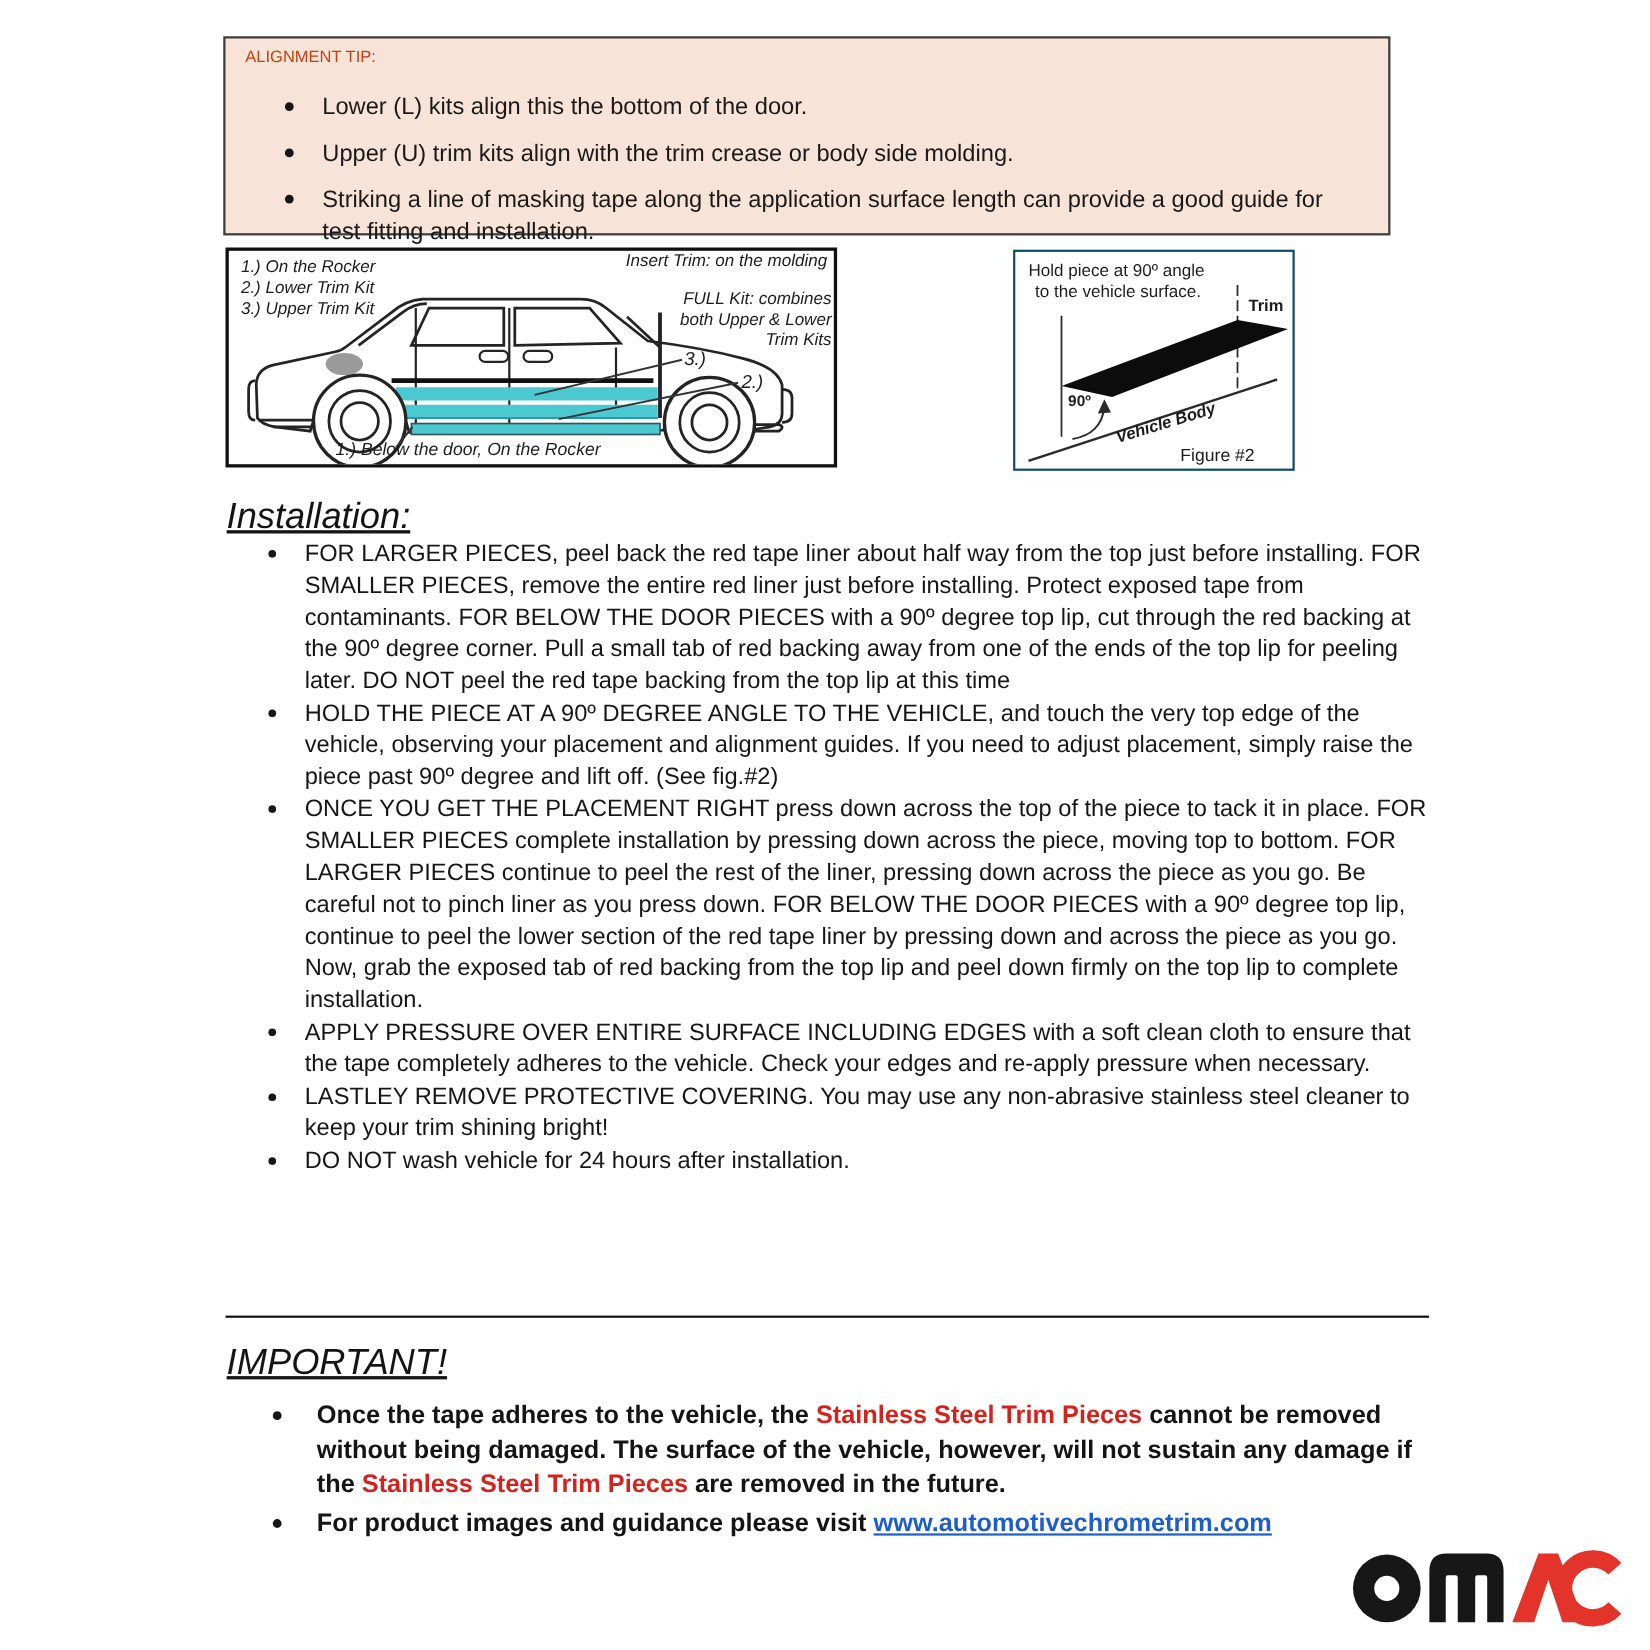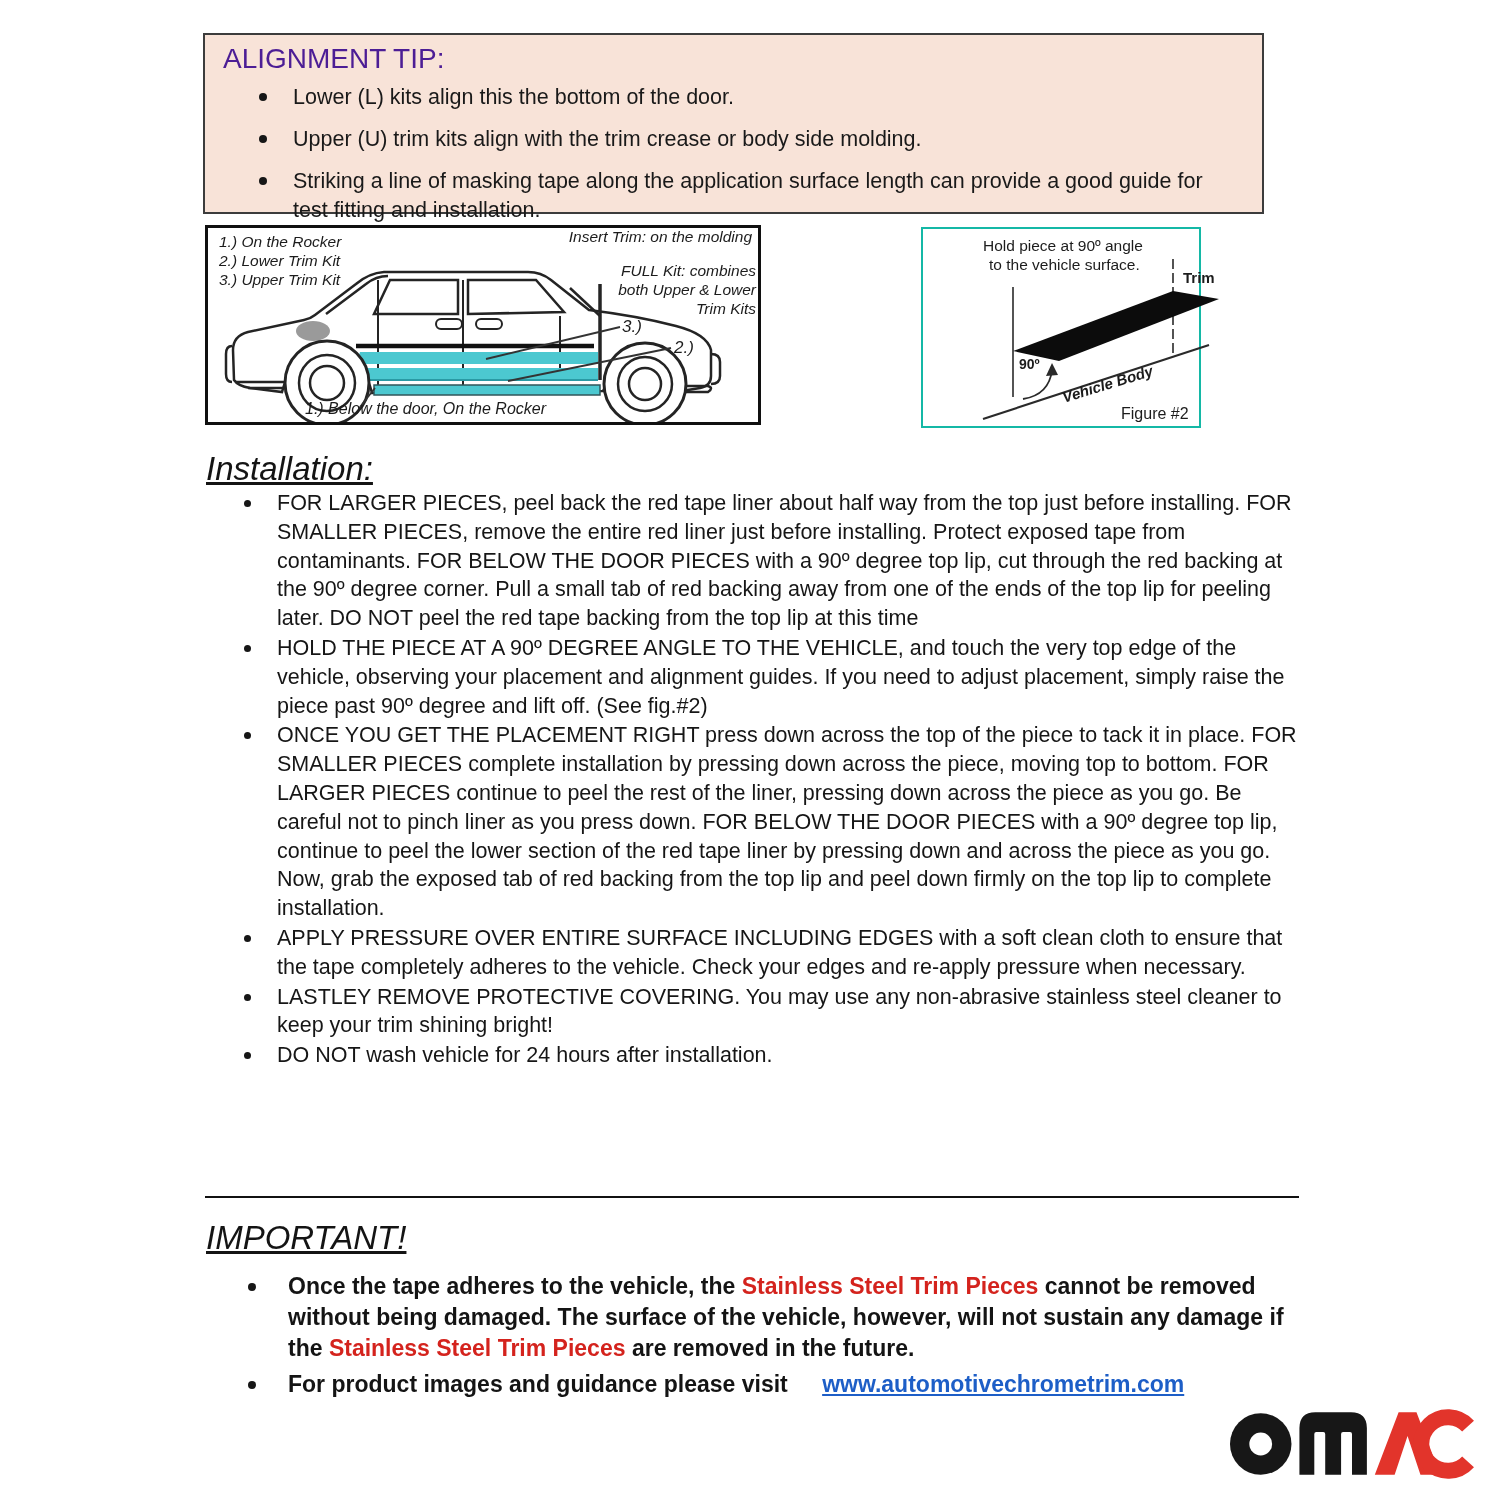--- a/index.html
+++ b/index.html
@@ -11,39 +11,39 @@
     color:#1b1b1b;
     overflow:hidden;
   }
   
   .tip-box{
     position:absolute;left:203px;top:33px;width:1061px;height:181px;
     background:#f8e3d8;border:2px solid #3c3c3c;box-sizing:border-box;
   }
   .tip-title{
     position:absolute;left:18px;top:8px;
-    font-size:28px;color:#4c1d95;
+    font-size:15px;color:#c2410c;
   }
   .tip-list{position:absolute;left:0;top:48px;width:100%;margin:0;padding:0;list-style:none;}
   .tip-list li{
     position:relative;margin:0 28px 13px 88px;
     font-size:21.5px;line-height:29px;color:#191919;
   }
   .tip-list .dot, .install-list .dot, .important-list .dot{
     position:absolute;left:-34px;top:10px;width:8px;height:8px;border-radius:50%;
     background:#161616;
   }
   
   .car-box{
     position:absolute;left:205px;top:225px;width:556px;height:200px;
     border:3px solid #101010;box-sizing:border-box;background:#fff;font-style:italic;
   }
   .fig-box{
-    position:absolute;left:921px;top:227px;width:280px;height:201px;
-    border:2px solid #14b8a6;box-sizing:border-box;background:#fff;padding-left:48px;
+    position:absolute;left:921px;top:227px;width:256px;height:201px;
+    border:2px solid #0c4a6e;box-sizing:border-box;background:#fff;
   }
   svg text{font-family:"Liberation Sans", sans-serif;}
   
   .section-title{
     position:absolute;left:206px;
     font-size:33px;font-style:italic;text-decoration:underline;color:#141414;
   }
   #installation-title{top:450px;}
   #important-title{top:1219px;}
   .install-list{
@@ -63,21 +63,21 @@
   .important-list{
     position:absolute;left:206px;top:1271px;width:1095px;
     margin:0;padding:0;list-style:none;
   }
   .important-list li{
     position:relative;margin:0 0 5px 82px;
     font-size:23px;line-height:31px;font-weight:bold;color:#141414;
   }
   .important-list .dot{left:-40px;top:12px;}
   .red-em{color:#d4231d;}
-  a.site-link{color:#1d5ec7;text-decoration:underline;font-weight:bold;cursor:pointer;margin-left:28px;}
+  a.site-link{color:#1d5ec7;text-decoration:underline;font-weight:bold;cursor:pointer;}
   
   .logo{position:absolute;left:1228px;top:1406px;width:248px;height:74px;}
   .sr-only{position:absolute;width:1px;height:1px;overflow:hidden;clip:rect(0 0 0 0);white-space:nowrap;}
 </style>
 </head>
 <body>
 
 <div id="page">
 
   <div class="tip-box">

